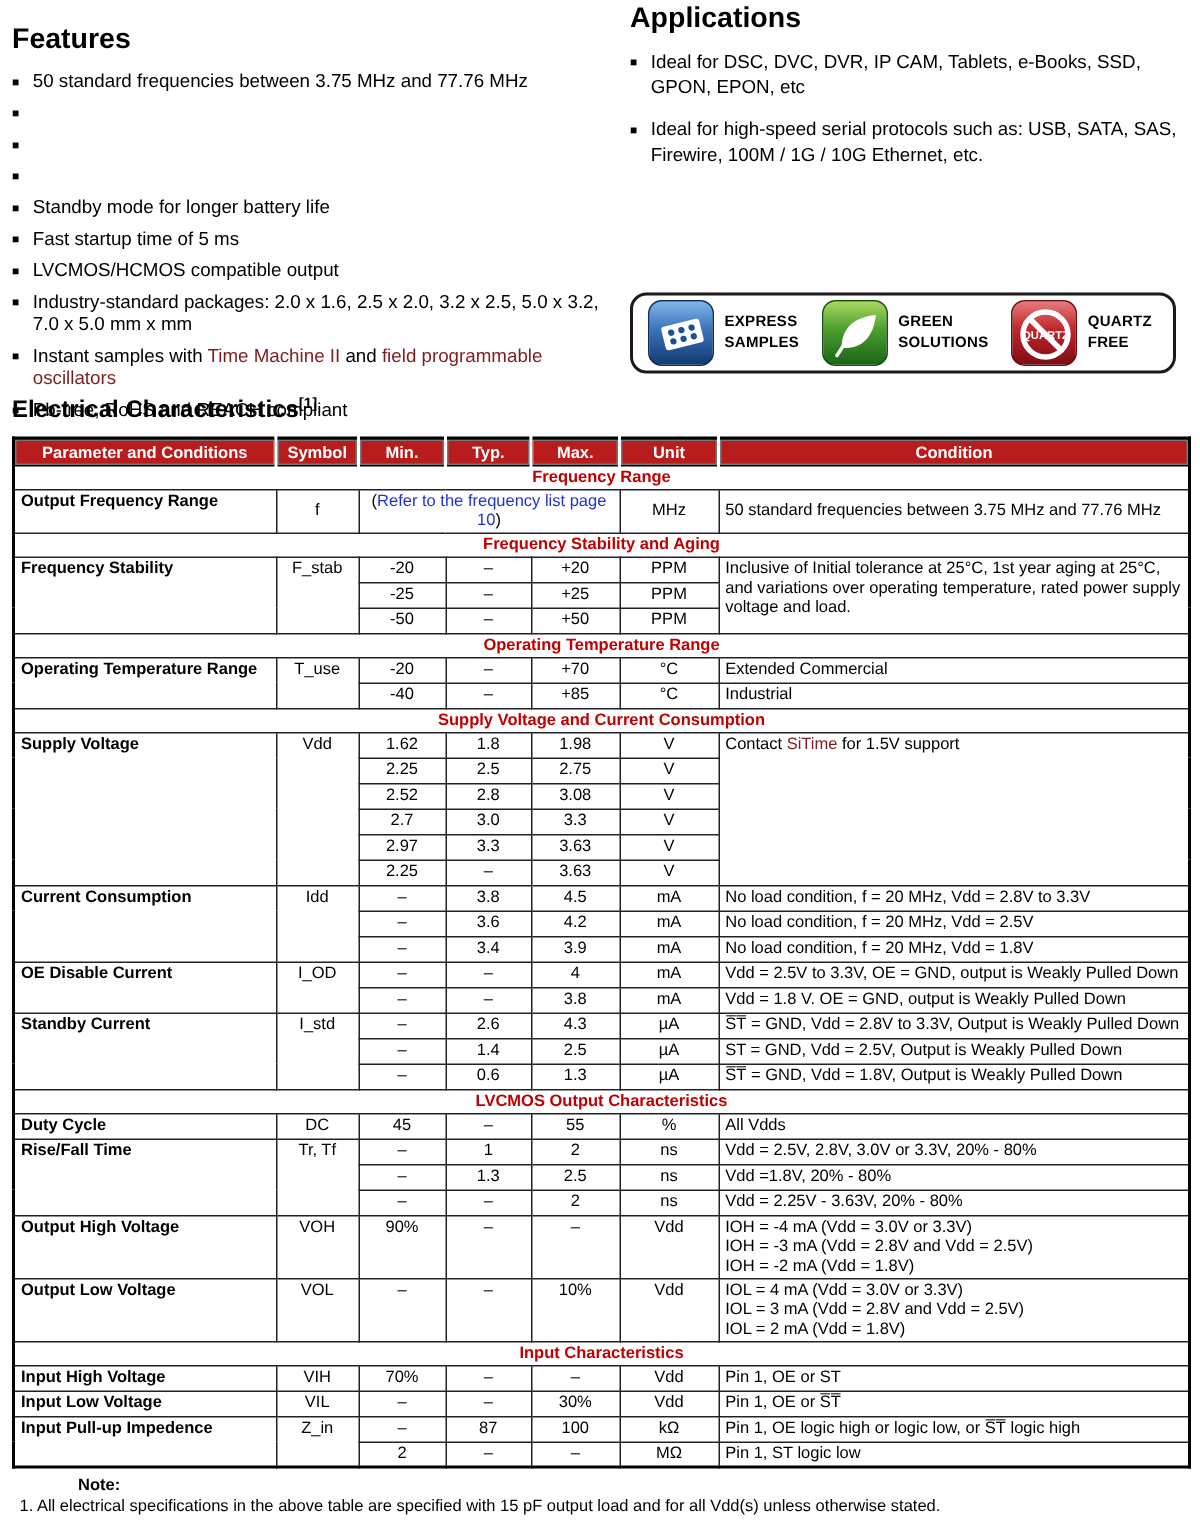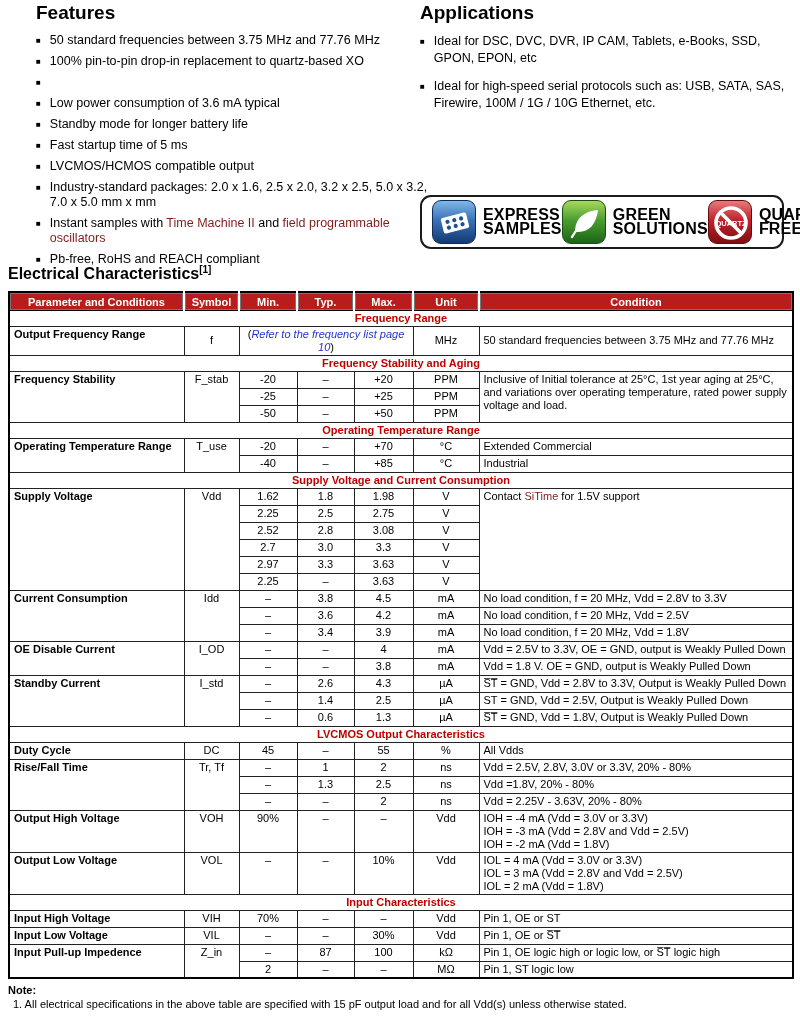--- a/index.html
+++ b/index.html
@@ -1,88 +1,86 @@
 <!DOCTYPE html>
 <html><head>
 <meta charset="utf-8">
 <style>
   * { box-sizing: border-box; margin: 0; padding: 0; }
   html,body { background:#fff; }
   body { font-family:"Liberation Sans", sans-serif; color:#000; }
   .page { position:relative; width:800px; height:1023px; background:#fff; overflow:hidden; }
 
   
-  .col-features { position:absolute; left:8px; top:2px; width:400px;margin-left:28px; }
+  .col-features { position:absolute; left:8px; top:16px; width:400px; }
   .col-apps     { position:absolute; left:420px; top:2px; width:372px; }
   .sec-title { font-size:19px; font-weight:bold; margin-bottom:9px; }
   ul.blist { list-style:none; }
   ul.blist li { display:flex; gap:9px; font-size:12.5px; line-height:15px; margin-bottom:6px; }
   ul.blist.apps li { line-height:17px; margin-bottom:11px; }
   .sq { font-size:8px; line-height:15px; flex:0 0 auto; }
   ul.blist.apps .sq { line-height:17px; }
   a.lnk { color:#7f1d1d; text-decoration:none; cursor:pointer; }
 
   
   .badge-box { position:absolute; left:420px; top:195px; width:364px; height:54px;
     border:2px solid #1a1a1a; border-radius:11px; display:flex; align-items:center;
     justify-content:space-between; padding:0 14px 0 10px; background:#fff; }
   .badge { display:flex; align-items:center; gap:7px; }
   .badge-icon { width:44px; height:44px; border-radius:9px; flex:0 0 auto; }
   .icon-express { background:linear-gradient(180deg,#7fb7e8 0%,#3a72b8 45%,#123a74 100%); border:1px solid #0d2c58; }
   .icon-green   { background:linear-gradient(180deg,#a8d85e 0%,#4a9e2f 45%,#1c6417 100%); border:1px solid #164f12; }
   .icon-quartz  { background:linear-gradient(180deg,#e57b7b 0%,#c0242b 45%,#7e0e14 100%); border:1px solid #690b10; }
-  .badge-label { font-weight:bold; font-size:16px; line-height:14px; letter-spacing:.2px; }
+  .badge-label { font-weight:bold; font-size:10px; line-height:14px; letter-spacing:.2px; }
 
   
   .main { position:absolute; left:8px; top:264px; width:784px; }
   .ec-title { font-size:16px; font-weight:bold; margin-bottom:8px; }
   .ec-title sup { font-size:10px; }
 
   table.etable { width:784px; border-collapse:collapse; table-layout:fixed; }
   table.etable { border:2px solid #000; }
   .etable th { background:#b91c1c; color:#fff; font-size:11px; font-weight:bold;
     border:2px solid #fff; border-top:1px solid #000; border-bottom:1px solid #000;
     box-shadow:inset 0 0 0 1px #777; height:18px; text-align:center; padding:1px 2px; }
   .etable th:first-child { border-left:1px solid #000; }
   .etable th:last-child  { border-right:1px solid #000; }
   .etable td { border:1px solid #222; font-size:11px; line-height:13px; padding:1px 4px; height:17px; background:#fff; }
   td.sect { color:#c00000; font-weight:bold; text-align:center; height:16px; padding:0; }
   td.param { font-weight:bold; vertical-align:top; }
   td.num  { text-align:center; vertical-align:middle; }
   td.cond { text-align:left; white-space:pre-line; vertical-align:middle; }
   td.vtop { vertical-align:top; }
   td.refcell { text-align:center; }
-  .ital-link { color:#2233cc; font-style:italic; text-decoration:none; cursor:pointer; }
+  .ital-link { color:#2233cc; text-decoration:none; cursor:pointer; }
 
   .note { margin-top:4px; font-size:11px; line-height:14px; }
-  .note .nlabel { font-weight:bold; }
+  .note .nlabel { font-weight:bold;margin-left:44px; }
   .note .ntext { padding-left:5px; }
 </style>
 </head>
 <body>
 
 <div class="page">
 
   <div class="col-features">
     <div class="sec-title">Features</div>
     <ul class="blist">
       <li>
           <span class="sq">■</span>
           <span>50 standard frequencies between 3.75 MHz and 77.76 MHz</span>
         </li>
       <li>
           <span class="sq">■</span>
-          <span>100% pin-to-pin drop-in replacement to quartz-based XO</span>
-        </li>
-      <li>
-          <span class="sq">■</span>
-        </li>
-      <li>
-          <span class="sq">■</span>
-          <span>Low power consumption of 3.6 mA typical</span>
+        </li>
+      <li>
+          <span class="sq">■</span>
+        </li>
+      <li>
+          <span class="sq">■</span>
         </li>
       <li>
           <span class="sq">■</span>
           <span>Standby mode for longer battery life</span>
         </li>
       <li>
           <span class="sq">■</span>
           <span>Fast startup time of 5 ms</span>
         </li>
       <li>

